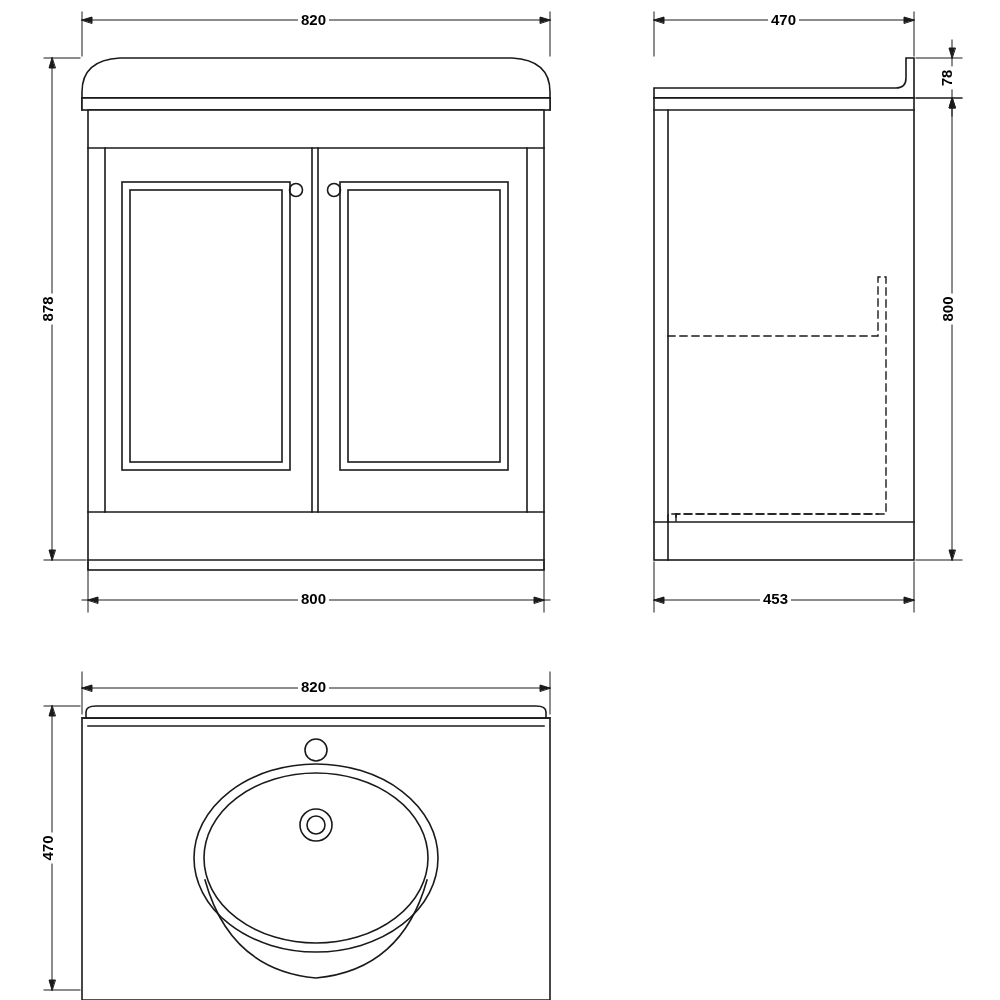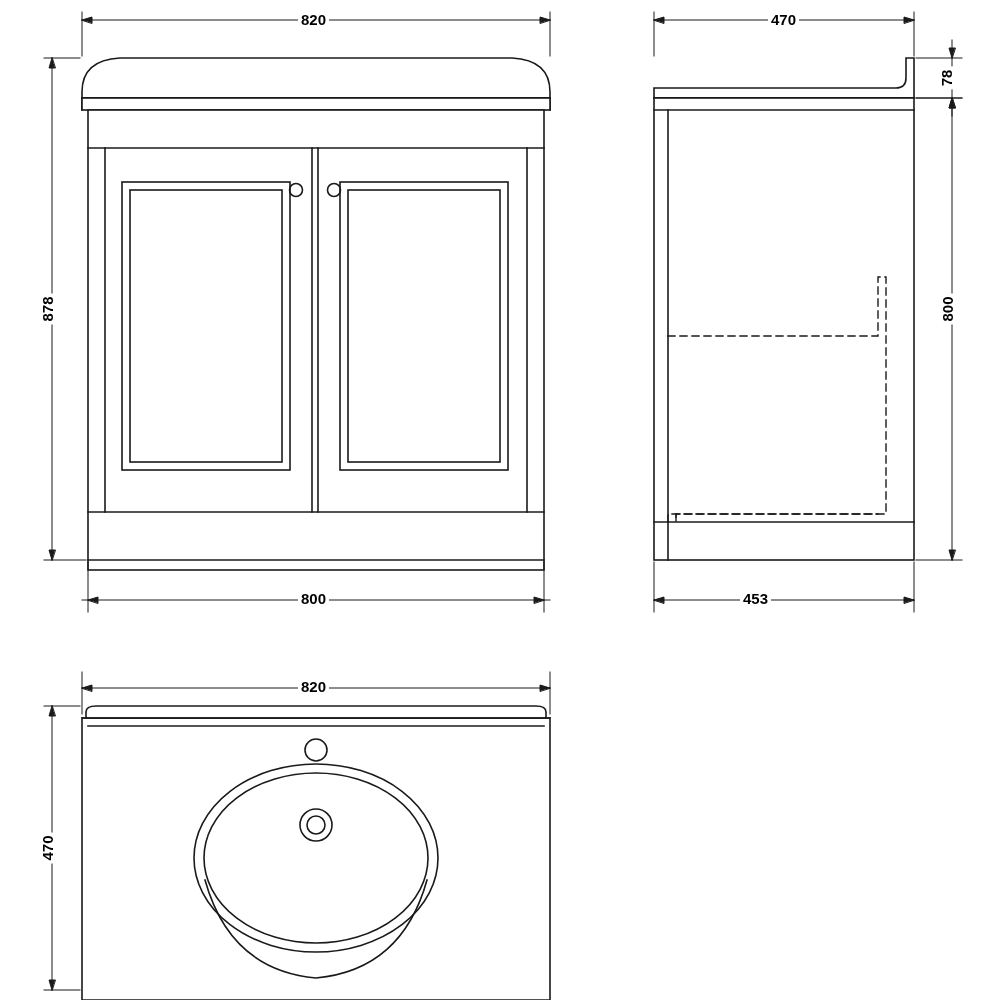--- a/index.html
+++ b/index.html
@@ -197,19 +197,19 @@
   <div class="dim-label vert" style="left:32px; top:301px; transform: rotate(-90deg);">878</div>
 
   <div class="dim-label" style="left:298px; top:591px;">800</div>
 
   <div class="dim-label" style="left:768px; top:12px;">470</div>
 
   <div class="dim-label vert" style="left:936px; top:70px; transform: rotate(-90deg);">78</div>
 
   <div class="dim-label vert" style="left:932px; top:301px; transform: rotate(-90deg);">800</div>
 
-  <div class="dim-label" style="left:740px; top:591px;">453</div>
+  <div class="dim-label" style="left:760px; top:591px;">453</div>
 
   <div class="dim-label" style="left:298px; top:679px;">820</div>
 
   <div class="dim-label vert" style="left:32px; top:840px; transform: rotate(-90deg);">470</div>
 
 </div>
 
 </body></html>

